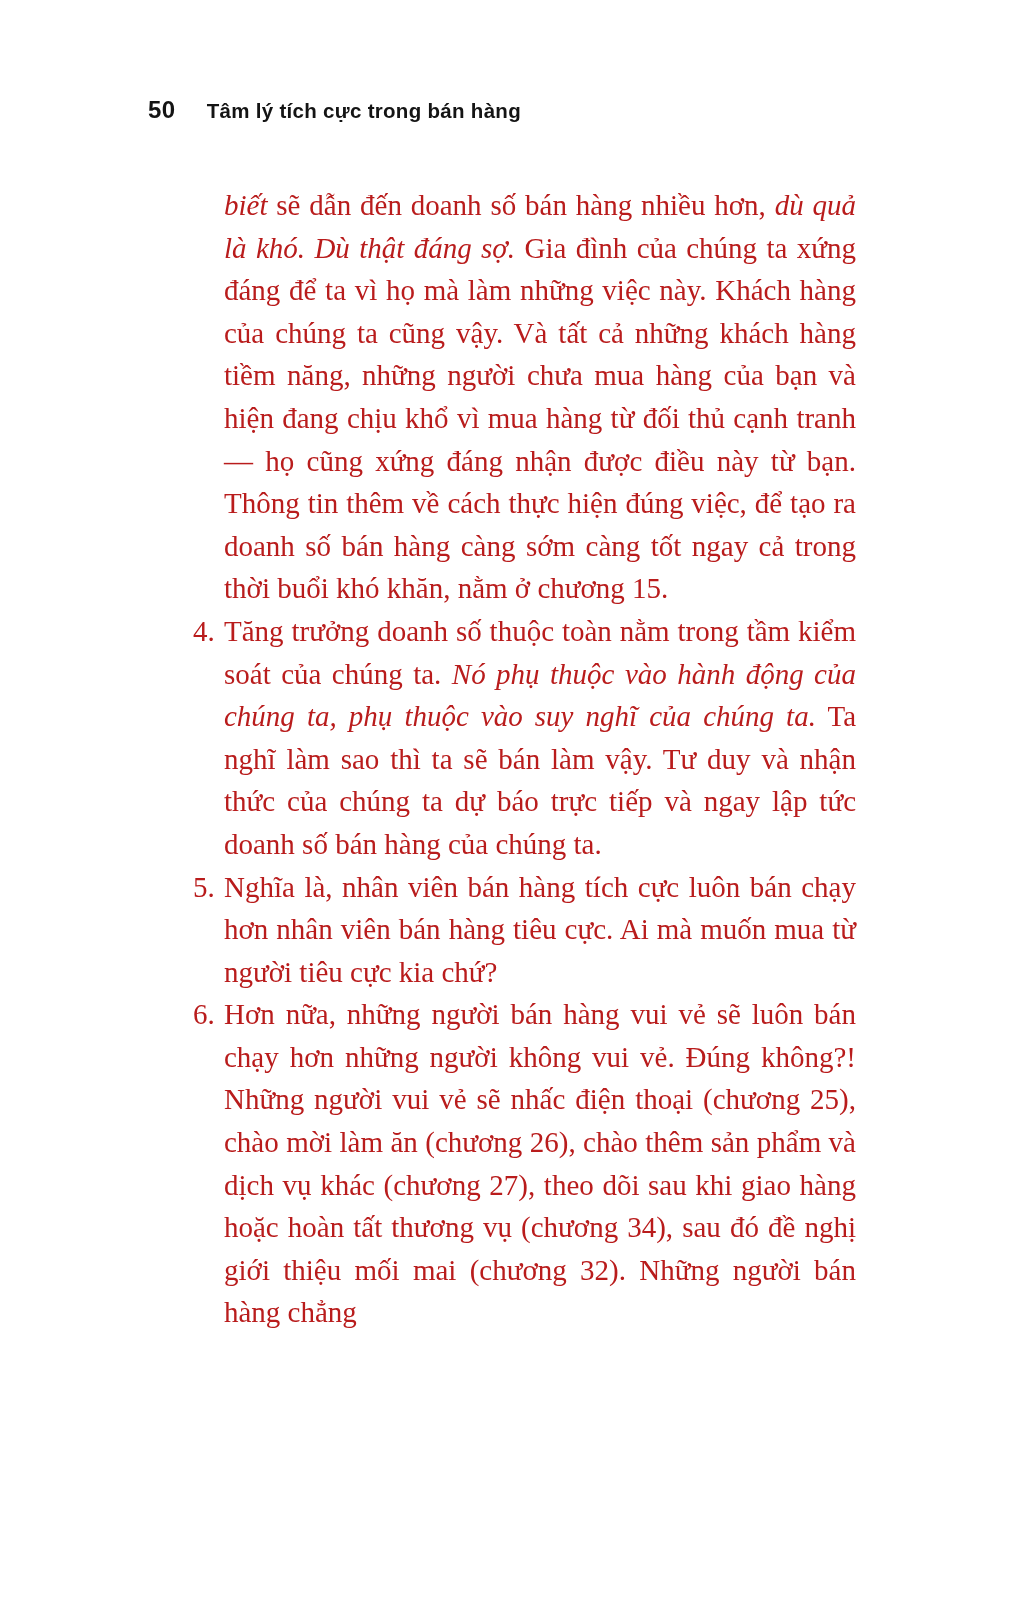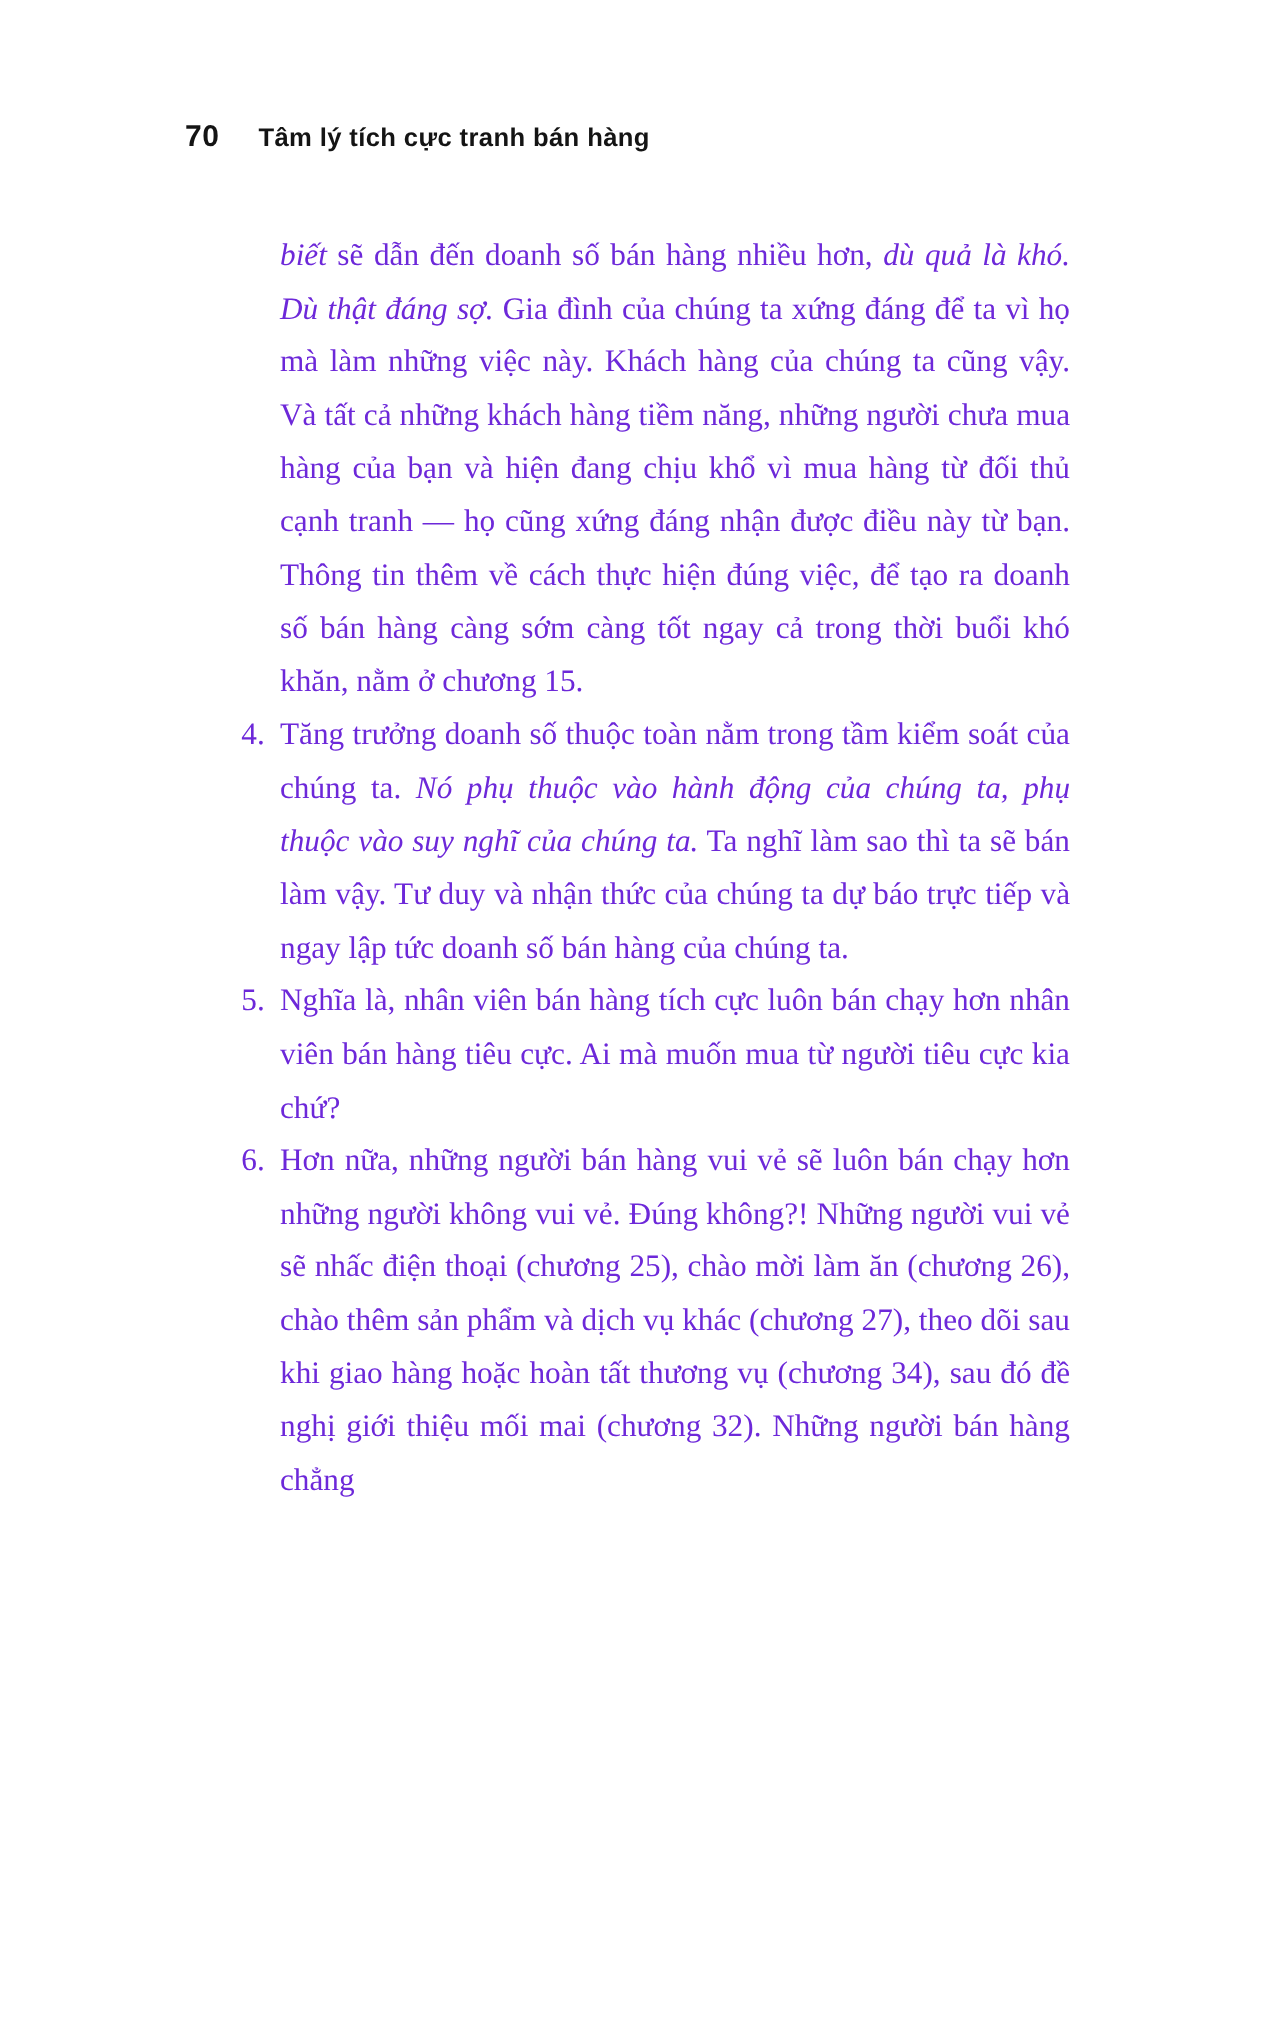--- a/index.html
+++ b/index.html
@@ -31,23 +31,23 @@
     letter-spacing: 0.5px;
   }
   .page-title {
     font-size: 20.5px;
     letter-spacing: 0.3px;
   }
   .body-text {
     margin-top: 60px;
     margin-left: 45px;
     font-family: "Liberation Serif", serif;
-    font-size: 25px;
+    font-size: 29px;
     line-height: 42.6px;
-    color: #6d28d9;
+    color: #b91c1c;
   }
   .para {
     margin: 0;
     text-align: justify;
   }
   .para.intro {
     padding-left: 31px;
   }
   .list-item {
     display: flex;
@@ -65,22 +65,22 @@
   .it {
     font-style: italic;
   }
 </style>
 </head>
 <body>
 
 <div class="page">
 
   <header class="page-header">
-    <span class="page-number">70</span>
-    <span class="page-title">Tâm lý tích cực tranh bán hàng</span>
+    <span class="page-number">50</span>
+    <span class="page-title">Tâm lý tích cực trong bán hàng</span>
   </header>
 
   <main class="body-text">
 
     <p class="para intro"><span class="it">biết</span><span> sẽ dẫn đến doanh số bán hàng nhiều hơn, </span><span class="it">dù quả là khó. Dù thật đáng sợ.</span><span> Gia đình của chúng ta xứng đáng để ta vì họ mà làm những việc này. Khách hàng của chúng ta cũng vậy. Và tất cả những khách hàng tiềm năng, những người chưa mua hàng của bạn và hiện đang chịu khổ vì mua hàng từ đối thủ cạnh tranh — họ cũng xứng đáng nhận được điều này từ bạn. Thông tin thêm về cách thực hiện đúng việc, để tạo ra doanh số bán hàng càng sớm càng tốt ngay cả trong thời buổi khó khăn, nằm ở chương 15.</span></p>
 
     <div class="list-item">
       <span class="list-num">4.</span>
       <p class="item-body"><span>Tăng trưởng doanh số thuộc toàn nằm trong tầm kiểm soát của chúng ta. </span><span class="it">Nó phụ thuộc vào hành động của chúng ta, phụ thuộc vào suy nghĩ của chúng ta.</span><span> Ta nghĩ làm sao thì ta sẽ bán làm vậy. Tư duy và nhận thức của chúng ta dự báo trực tiếp và ngay lập tức doanh số bán hàng của chúng ta.</span></p>
     </div>

